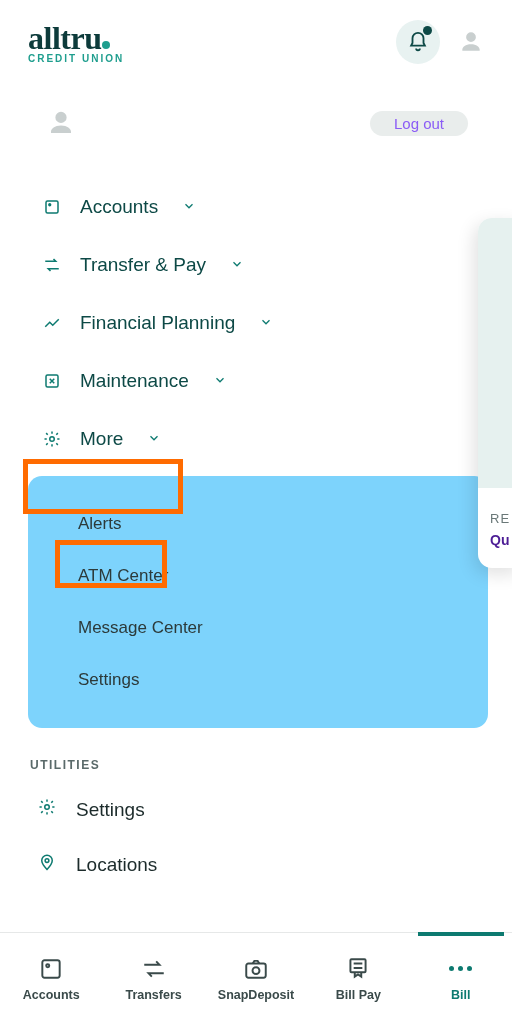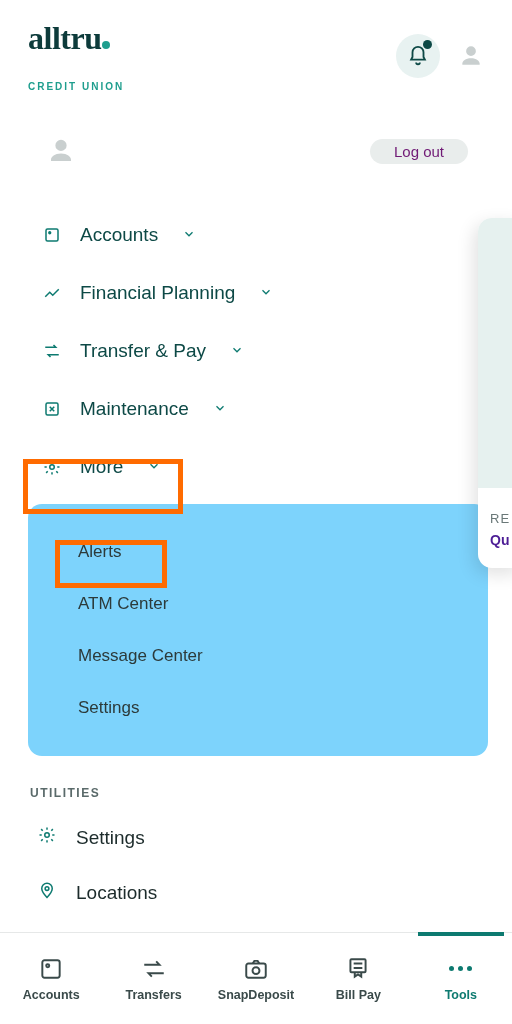--- a/index.html
+++ b/index.html
@@ -1,36 +1,36 @@
 <!DOCTYPE html>
 <html><head>
 <meta charset="utf-8">
 <style>
   * { box-sizing: border-box; margin: 0; padding: 0; }
   html, body { width: 512px; height: 1024px; font-family: -apple-system, BlinkMacSystemFont, "Segoe UI", Arial, sans-serif; background:#fff; color:#1c2b2b; }
   body { position:relative; overflow:hidden; }
 
   
   .topbar { display:flex; align-items:center; justify-content:space-between; padding:20px 28px 10px 28px; }
-  .logo { display:flex; flex-direction:column;gap:28px; }
+  .logo { display:flex; flex-direction:column; }
   .logo-word { font-size:32px; font-weight:800; letter-spacing:-0.5px; color:#0d3b3b; position:relative; font-family:Georgia,"Times New Roman",serif; }
   .logo-dot { display:inline-block; width:8px; height:8px; border-radius:50%; background:#1f9e8e; margin-left:1px; vertical-align:baseline; }
   .logo-sub { font-size:10px; letter-spacing:2px; color:#1f9e8e; text-align:right; margin-top:-4px; font-weight:600; }
   .top-icons { display:flex; align-items:center; gap:18px; }
   .bell-wrap { position:relative; width:44px; height:44px; border-radius:50%; background:#e8f2f1; display:flex; align-items:center; justify-content:center; }
   .bell-wrap svg { width:22px; height:22px; stroke:#0d4946; fill:none; stroke-width:2; }
   .bell-dot { position:absolute; top:6px; right:8px; width:9px; height:9px; border-radius:50%; background:#0d4946; }
   .avatar-sm { width:26px; height:26px; }
   .avatar-sm svg { width:26px; height:26px; fill:#c9cfcf; }
 
   
   .user-row { display:flex; align-items:center; justify-content:space-between; padding:34px 44px 10px 46px; }
   .user-row .avatar-sm { width:30px; height:30px; }
   .user-row .avatar-sm svg { width:30px; height:30px; }
-  .logout-btn { background:#e9edec; border:none; border-radius:22px; padding:4px 24px; font-size:15px; color:#701a75; cursor:pointer;text-align:center; }
+  .logout-btn { background:#e9edec; border:none; border-radius:22px; padding:4px 24px; font-size:15px; color:#8b5cf6; cursor:pointer;text-align:center; }
 
   
   .nav { padding:30px 24px 0 24px; }
   .nav-item { display:flex; align-items:center; gap:18px; padding:18px 18px; font-size:19px; color:#0d4946; cursor:pointer; font-weight:400; }
   .nav-item .ico { width:20px; height:20px; display:flex; align-items:center; justify-content:center; }
   .nav-item .ico svg { width:18px; height:18px; stroke:#0d7a70; fill:none; stroke-width:2; }
   .nav-item .chev { margin-left:6px; }
   .nav-item .chev svg { width:14px; height:14px; stroke:#0d7a70; fill:none; stroke-width:2.2; }
 
   .hl-box { position:absolute; border:5px solid #ff6b00; pointer-events:none; z-index:50; }
@@ -105,36 +105,36 @@
       </span>
     <span>Accounts</span>
     <span class="chev"><svg viewBox="0 0 24 24">
           <polyline points="6 9 12 15 18 9"></polyline>
         </svg></span>
   </div>
 
   <div class="nav-item">
     <span class="ico">
         <svg viewBox="0 0 24 24">
+          <path d="M3 7h14l-3-3M21 17H7l3 3"></path>
+        </svg>
+      </span>
+    <span>Transfer &amp; Pay</span>
+    <span class="chev"><svg viewBox="0 0 24 24">
+          <polyline points="6 9 12 15 18 9"></polyline>
+        </svg></span>
+  </div>
+
+  <div class="nav-item">
+    <span class="ico">
+        <svg viewBox="0 0 24 24">
           <polyline points="3 17 9 11 13 15 21 7"></polyline>
         </svg>
       </span>
     <span>Financial Planning</span>
-    <span class="chev"><svg viewBox="0 0 24 24">
-          <polyline points="6 9 12 15 18 9"></polyline>
-        </svg></span>
-  </div>
-
-  <div class="nav-item">
-    <span class="ico">
-        <svg viewBox="0 0 24 24">
-          <path d="M3 7h14l-3-3M21 17H7l3 3"></path>
-        </svg>
-      </span>
-    <span>Transfer &amp; Pay</span>
     <span class="chev"><svg viewBox="0 0 24 24">
           <polyline points="6 9 12 15 18 9"></polyline>
         </svg></span>
   </div>
 
   <div class="nav-item">
     <span class="ico">
         <svg viewBox="0 0 24 24">
           <rect x="4" y="4" width="16" height="16" rx="2"></rect>
           <path d="M9 9l6 6M15 9l-6 6"></path>
@@ -224,15 +224,15 @@
         <path d="M9 15v4l3-2 3 2v-4"></path>
       </svg>
     <span>Bill Pay</span>
   </div>
   <div class="tab active">
     <div class="dots">
         <span></span>
         <span></span>
         <span></span>
       </div>
-    <span>Tools</span>
+    <span>Bill</span>
   </div>
 </div>
 
 </body></html>

